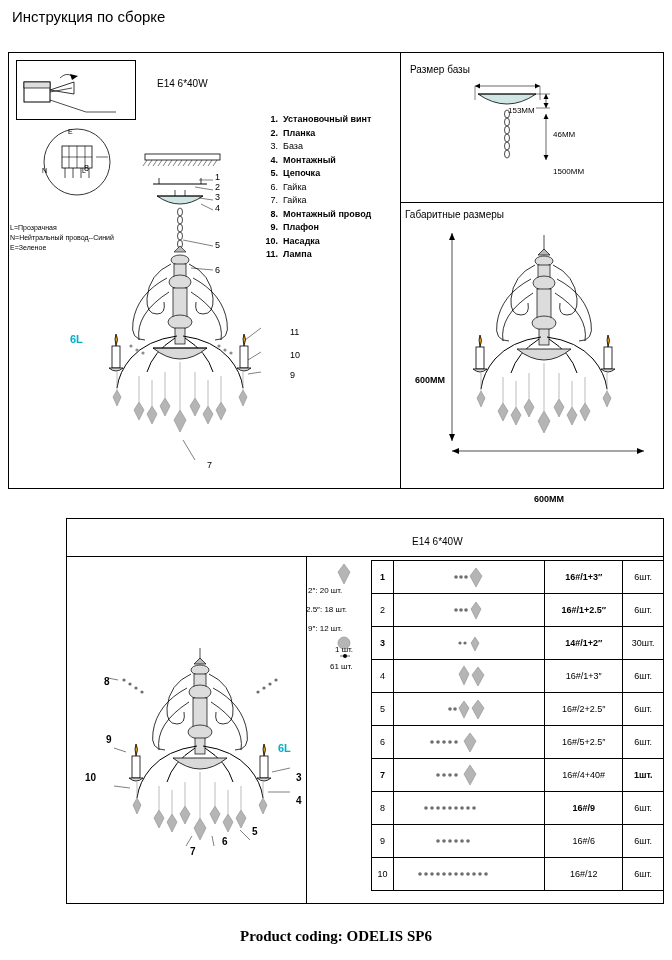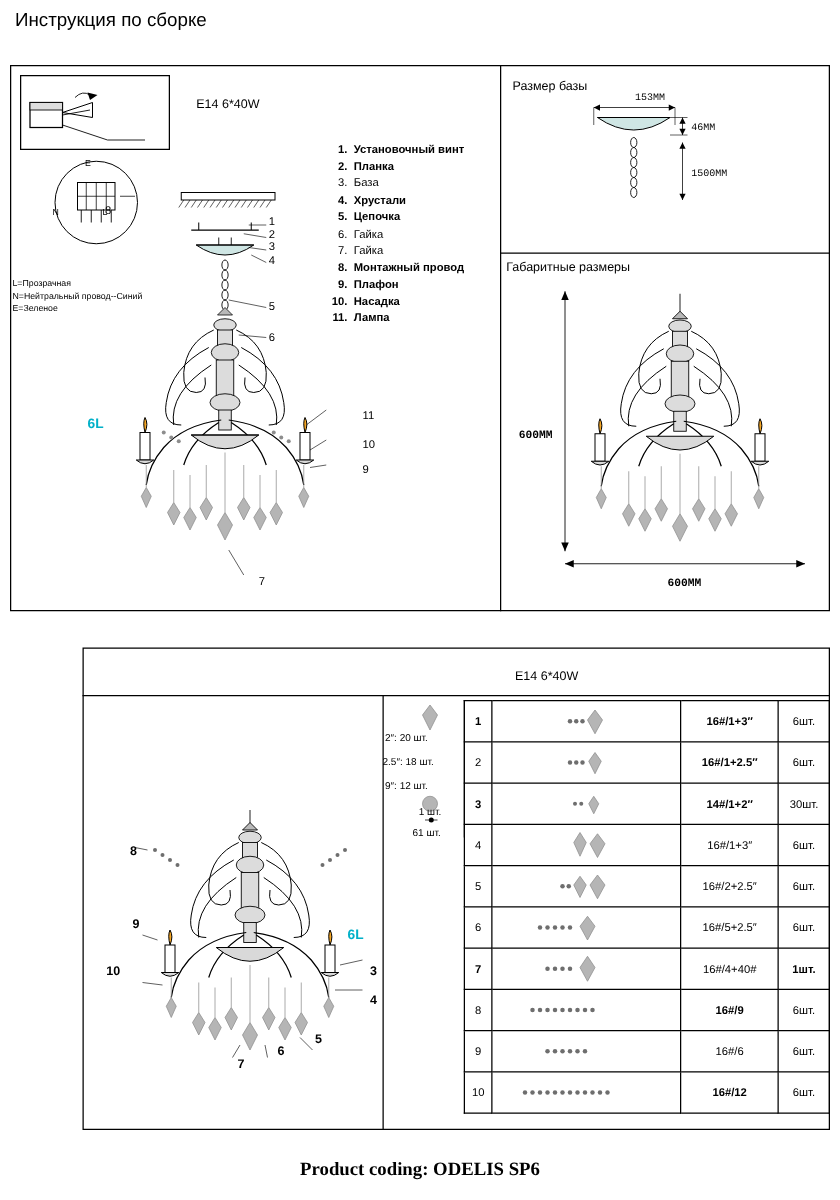--- a/index.html
+++ b/index.html
@@ -93,21 +93,22 @@
   }
   #overall-title {
     position: absolute;
     left: 405px;
     top: 209px;
     font-size: 10px;
   }
   .dim-text {
     position: absolute;
     font-size: 8px;
-    font-family: Liberation Mono, monospace;
+    font-family: Liberation Sans, sans-serif;
+    margin-top: 32px;
   }
   .dim-text.b {
     font-weight: bold;
   }
   
   #bottom-frame {
     left: 66px;
     top: 518px;
     width: 598px;
     height: 386px;
@@ -326,21 +327,21 @@
   <div class="row bold">
       <span class="num">2.</span>
       <span>Планка</span>
     </div>
   <div class="row">
       <span class="num">3.</span>
       <span>База</span>
     </div>
   <div class="row bold">
       <span class="num">4.</span>
-      <span>Хрустали</span>
+      <span>Монтажный</span>
     </div>
   <div class="row bold">
       <span class="num">5.</span>
       <span>Цепочка</span>
     </div>
   <div class="row">
       <span class="num">6.</span>
       <span>Гайка</span>
     </div>
   <div class="row">
@@ -648,21 +649,21 @@
               <circle cx="56" cy="15" r="1.8"></circle>
               <circle cx="62" cy="15" r="1.8"></circle>
               <circle cx="68" cy="15" r="1.8"></circle>
               <circle cx="74" cy="15" r="1.8"></circle>
               <circle cx="80" cy="15" r="1.8"></circle>
               <circle cx="86" cy="15" r="1.8"></circle>
               <circle cx="92" cy="15" r="1.8"></circle>
             </g>
       </svg>
     </td>
-    <td style="font-weight:bold;">16#/12</td>
+    <td style="font-weight:normal;">16#/12</td>
     <td>6шт.</td>
   </tr>
 </tbody>
   </table>
 
 <svg class="abs" style="left:100px; top:640px;" width="210" height="240">
   <g stroke="#000" stroke-width="0.7" fill="none">
     <line x1="100" y1="8" x2="100" y2="20"></line>
     <path d="M94 24 l6 -6 l6 6 z" fill="#b9b9b9"></path>
   </g>

